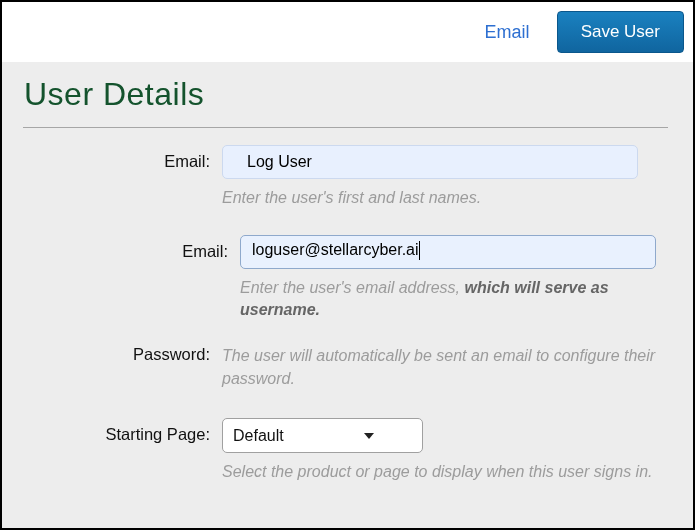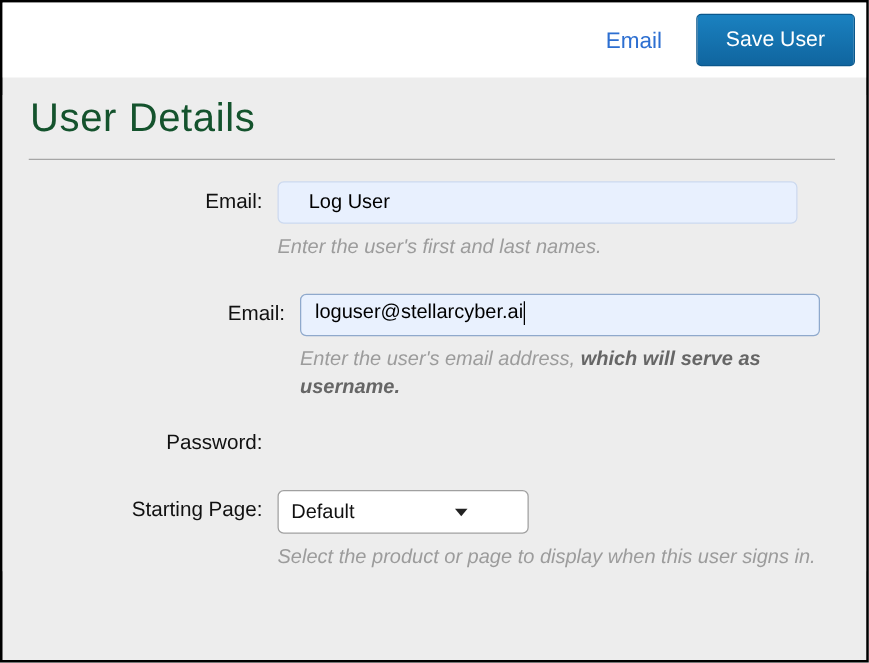--- a/index.html
+++ b/index.html
@@ -171,20 +171,21 @@
       <div class="textbox-focused">
         <span>loguser@stellarcyber.ai</span>
           <span class="caret"></span>
       </div>
       <div class="help-text"><span>Enter the user's email address, </span><span class="bold-part">which will serve as username.</span></div>
     </div>
   </div>
 
   <div class="form-row row-password">
     <div class="form-label align-text">Password:</div>
+    <div class="inline-note">The user will automatically be sent an email to configure their password.</div>
   </div>
 
   <div class="form-row row-start">
     <div class="form-label">Starting Page:</div>
     <div>
       <div class="select-wrap">
         <select class="select-control">
           <option>Default</option>
         </select>
         <span class="select-caret"></span>

